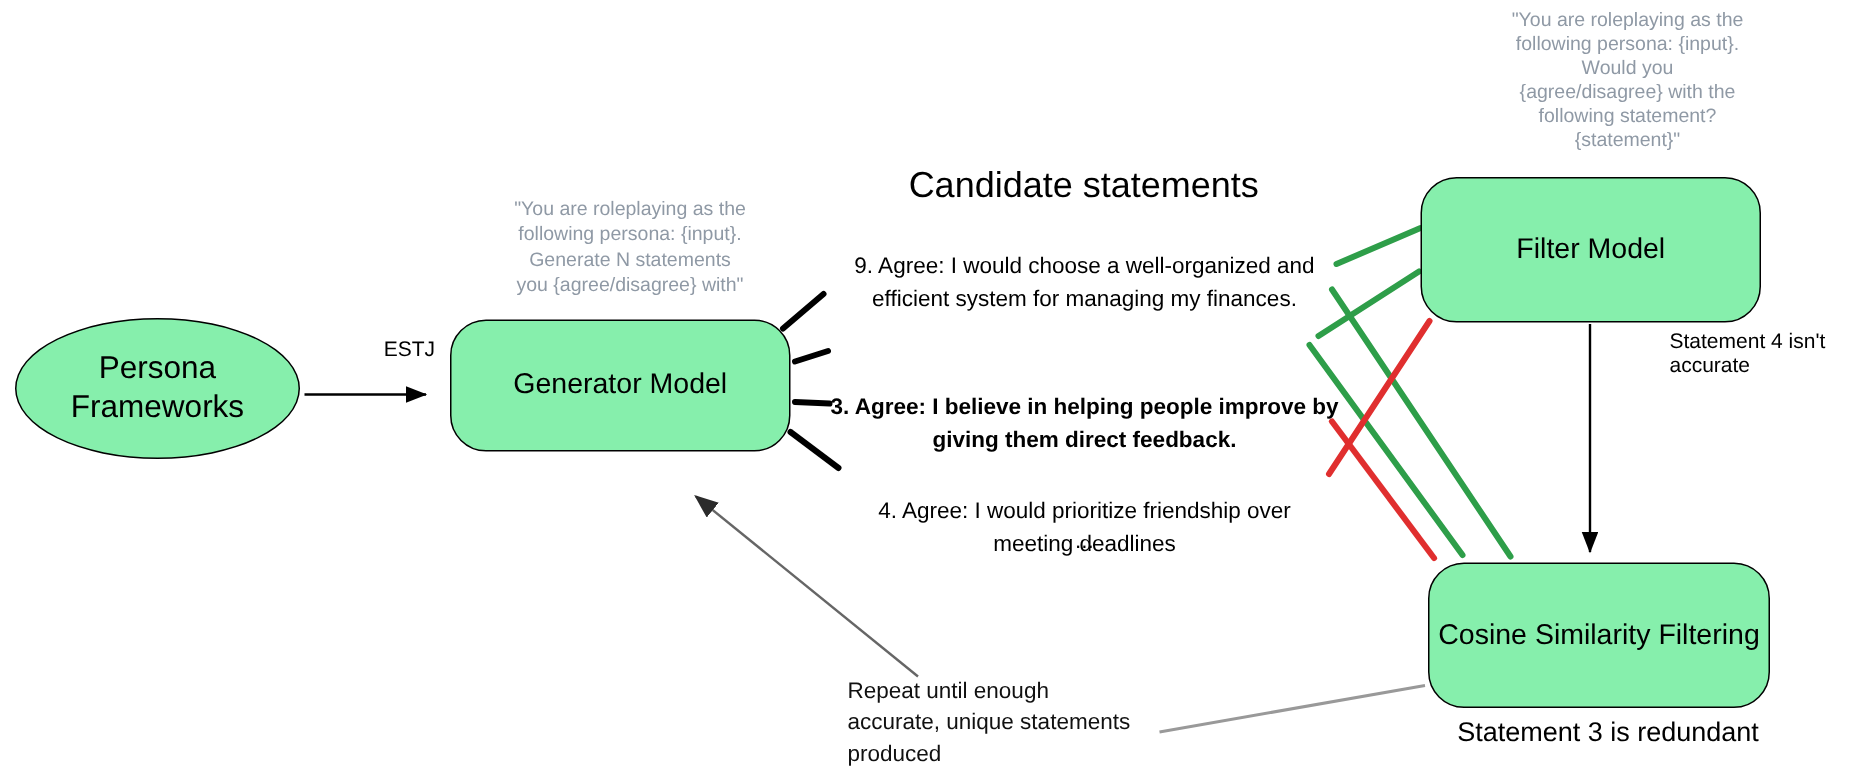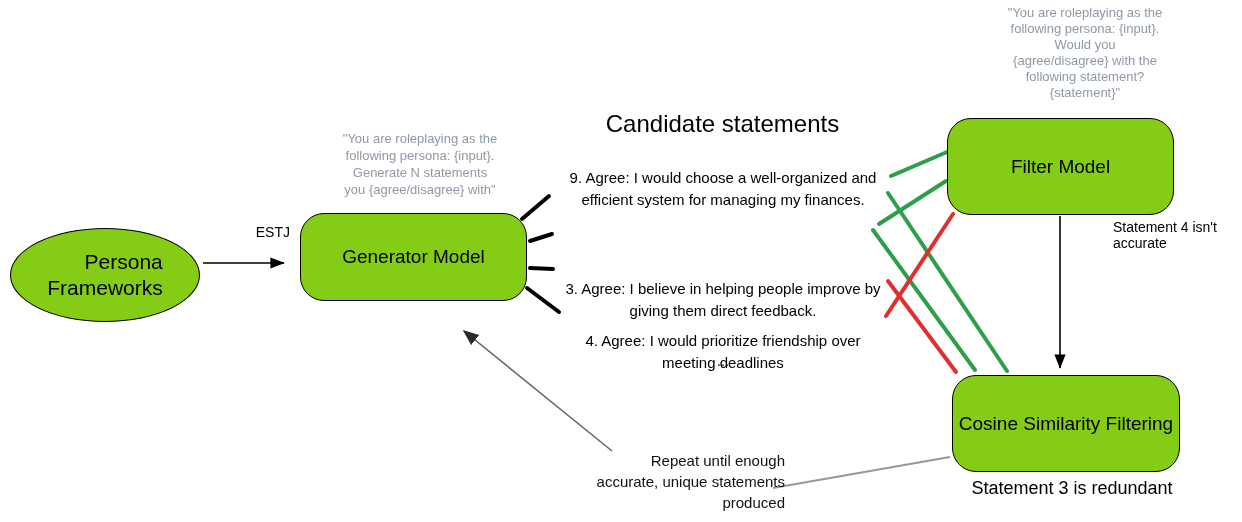--- a/index.html
+++ b/index.html
@@ -7,21 +7,21 @@
     position:relative;
     width:1242px;height:522px;
     background:#ffffff;
     font-family:"Liberation Sans", sans-serif;
     color:#000;
     overflow:hidden;
   }
   #wires{position:absolute;left:0;top:0;width:1242px;height:522px;}
   .node{
     position:absolute;
-    background:#84cc16;
+    background:#86efac;
     border:1.6px solid #000;
     display:flex;align-items:center;justify-content:center;
     text-align:center;
     box-sizing:border-box;
   }
   .rectnode{border-radius:24px;font-size:19px;}
   .ellipsenode{border-radius:50%;font-size:21px;line-height:26px;white-space:pre-line;}
   .prompt{
     position:absolute;
     color:#8f99a5;
@@ -34,21 +34,21 @@
     position:absolute;left:545px;top:110px;width:355px;
     text-align:center;font-size:24px;
   }
   .statement{
     position:absolute;left:542px;width:362px;
     text-align:center;font-size:15px;line-height:22px;
     white-space:pre-line;
   }
   .repeat-note{
     position:absolute;left:565px;top:450px;width:220px;
-    text-align:right;font-size:15px;line-height:21px;
+    text-align:left;font-size:15px;line-height:21px;
     white-space:pre-line;color:#111;
   }
   .cosine-note{
     position:absolute;left:952px;top:478px;width:240px;
     text-align:center;font-size:18px;
   }
   .estj{
     position:absolute;left:210px;top:224px;width:80px;
     text-align:right;font-size:14px;
   }
@@ -84,40 +84,40 @@
     <line x1="953" y1="214" x2="886" y2="316" stroke="#e02f2f" stroke-width="4" stroke-linecap="round"></line>
     <line x1="888" y1="281" x2="956" y2="372" stroke="#e02f2f" stroke-width="4" stroke-linecap="round"></line>
 
     <line x1="1060" y1="216" x2="1060" y2="368" stroke="#000" stroke-width="1.6" marker-end="url(#arrowBlack)"></line>
 
     <line x1="612" y1="451" x2="464" y2="331" stroke="#666" stroke-width="1.6" marker-end="url(#arrowDark)"></line>
 
     <line x1="773" y1="488" x2="950" y2="457" stroke="#999" stroke-width="2"></line>
   </svg>
 
-  <div class="node ellipsenode" style="left:10px;top:228px;width:190px;height:94px;text-align:right;">
+  <div class="node ellipsenode" style="left:10px;top:212px;width:190px;height:94px;">
     <span>Persona
 Frameworks</span>
   </div>
 
   <div class="estj">ESTJ</div>
 
   <div class="prompt" style="left:295px;top:130px;width:250px;line-height:17px;">"You are roleplaying as the
 following persona: {input}.
 Generate N statements
 you {agree/disagree} with"</div>
 
   <div class="node rectnode" style="left:300px;top:213px;width:227px;height:88px;">
     <span>Generator Model</span>
   </div>
 
   <div class="candidates-title">Candidate statements</div>
   <div class="statement" style="top:167px;">9. Agree: I would choose a well-organized and
 efficient system for managing my finances.</div>
-  <div class="statement" style="top:278px;">3. Agree: I believe in helping people improve by
+  <div class="statement" style="top:261px;font-weight:bold;">3. Agree: I believe in helping people improve by
 giving them direct feedback.</div>
   <div class="statement" style="top:309px;margin-top:21px;">4. Agree: I would prioritize friendship over
 meeting deadlines</div>
   <div class="statement" style="top:350px;">...</div>
 
   <div class="prompt" style="left:955px;top:5px;width:260px;line-height:16px;">"You are roleplaying as the
 following persona: {input}.
 Would you
 {agree/disagree} with the
 following statement?

